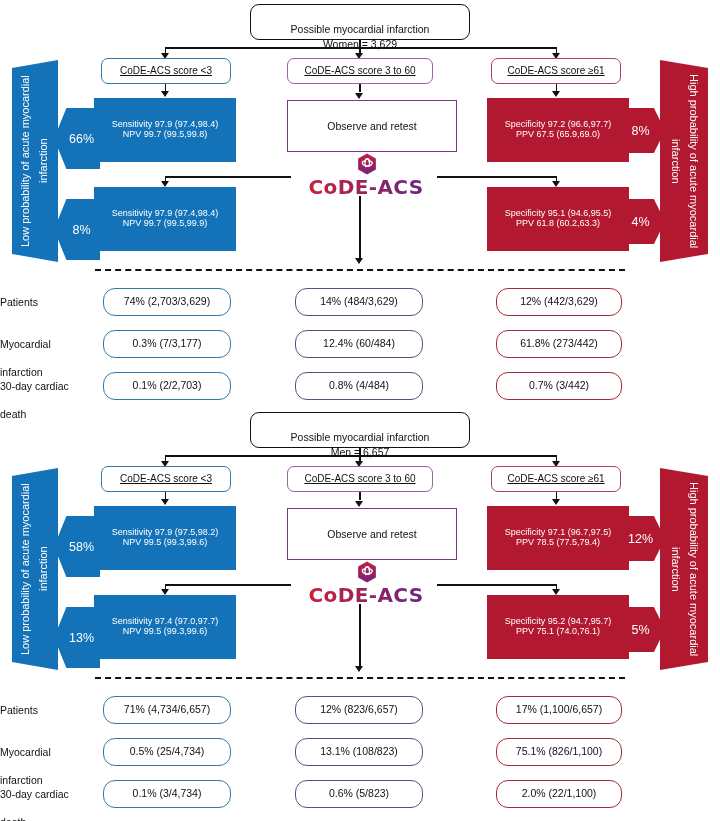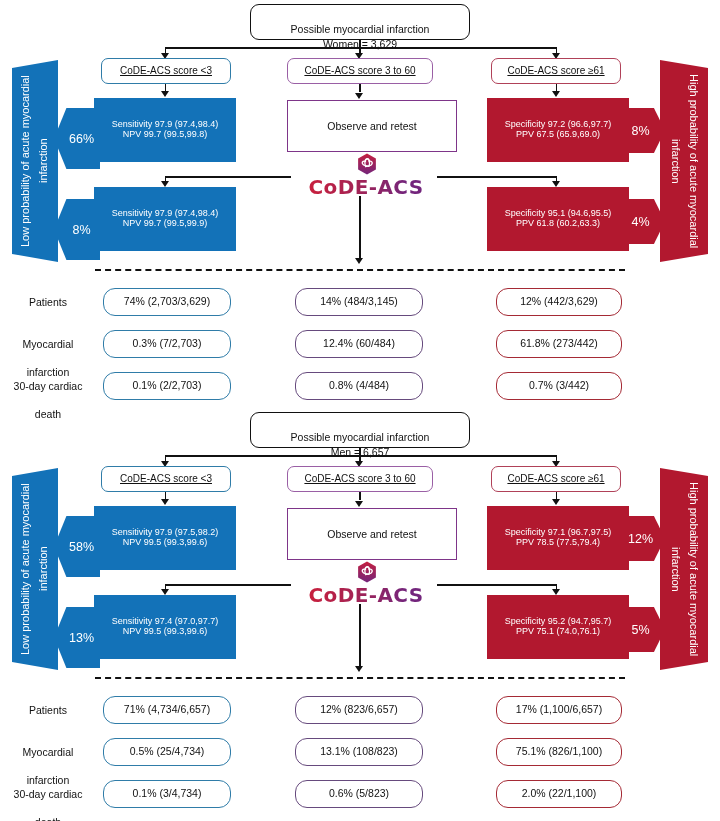--- a/index.html
+++ b/index.html
@@ -97,21 +97,21 @@
   .conn-rv{left:555.5px;top:176px;width:1.6px;height:6px}
   .tri.tcr{left:551.5px;top:181px}
   .conn-mv{left:359px;top:196px;width:1.6px;height:63px}
   .tri.tcm{left:355px;top:258px}
 
   
   .dash{position:absolute;left:95px;top:269px;width:530px;height:0;
     border-top:2.6px dashed var(--ink)}
 
   
-  .rowlabel{position:absolute;left:0;width:96px;text-align:center;
+  .rowlabel{position:absolute;left:0;width:96px;text-align:left;
     font-size:10.5px;height:28px;line-height:28px}
   .cell{position:absolute;height:28px;border-radius:12px;background:#fff;
     text-align:center;font-size:10.5px;line-height:25px}
   .c-low{left:103px;width:128px;border:1.9px solid #2f7ca8}
   .c-mid{left:295px;width:128px;border:1.9px solid #664a7d}
   .c-high{left:496px;width:126px;border:1.9px solid #a52a35}
   .rrow0{top:288px}.rrow1{top:330px}.rrow2{top:372px}
   .rowlabel.rrow0{top:288px}.rowlabel.rrow1{top:330px}.rowlabel.rrow2{top:372px}
 
   
@@ -208,25 +208,25 @@
     <div class="resbox redbox row2box">
       <div>Specificity 95.1 (94.6,95.5)</div>
       <div>PPV 61.8 (60.2,63.3)</div>
     </div>
     <div class="tag tag-right tagr2">4%</div>
 
     <div class="dash"></div>
 
     <div class="rowlabel rrow0">Patients</div>
     <div class="cell c-low rrow0">74% (2,703/3,629)</div>
-    <div class="cell c-mid rrow0">14% (484/3,145)</div>
+    <div class="cell c-mid rrow0">14% (484/3,629)</div>
     <div class="cell c-high rrow0">12% (442/3,629)</div>
 
     <div class="rowlabel rrow1">Myocardial infarction</div>
-    <div class="cell c-low rrow1">0.3% (7/2,703)</div>
+    <div class="cell c-low rrow1">0.3% (7/3,177)</div>
     <div class="cell c-mid rrow1">12.4% (60/484)</div>
     <div class="cell c-high rrow1">61.8% (273/442)</div>
 
     <div class="rowlabel rrow2">30-day cardiac death</div>
     <div class="cell c-low rrow2">0.1% (2/2,703)</div>
     <div class="cell c-mid rrow2">0.8% (4/484)</div>
     <div class="cell c-high rrow2">0.7% (3/442)</div>
 
     <div class="banner banner-left">
       <span>Low probability of acute myocardial infarction</span>

